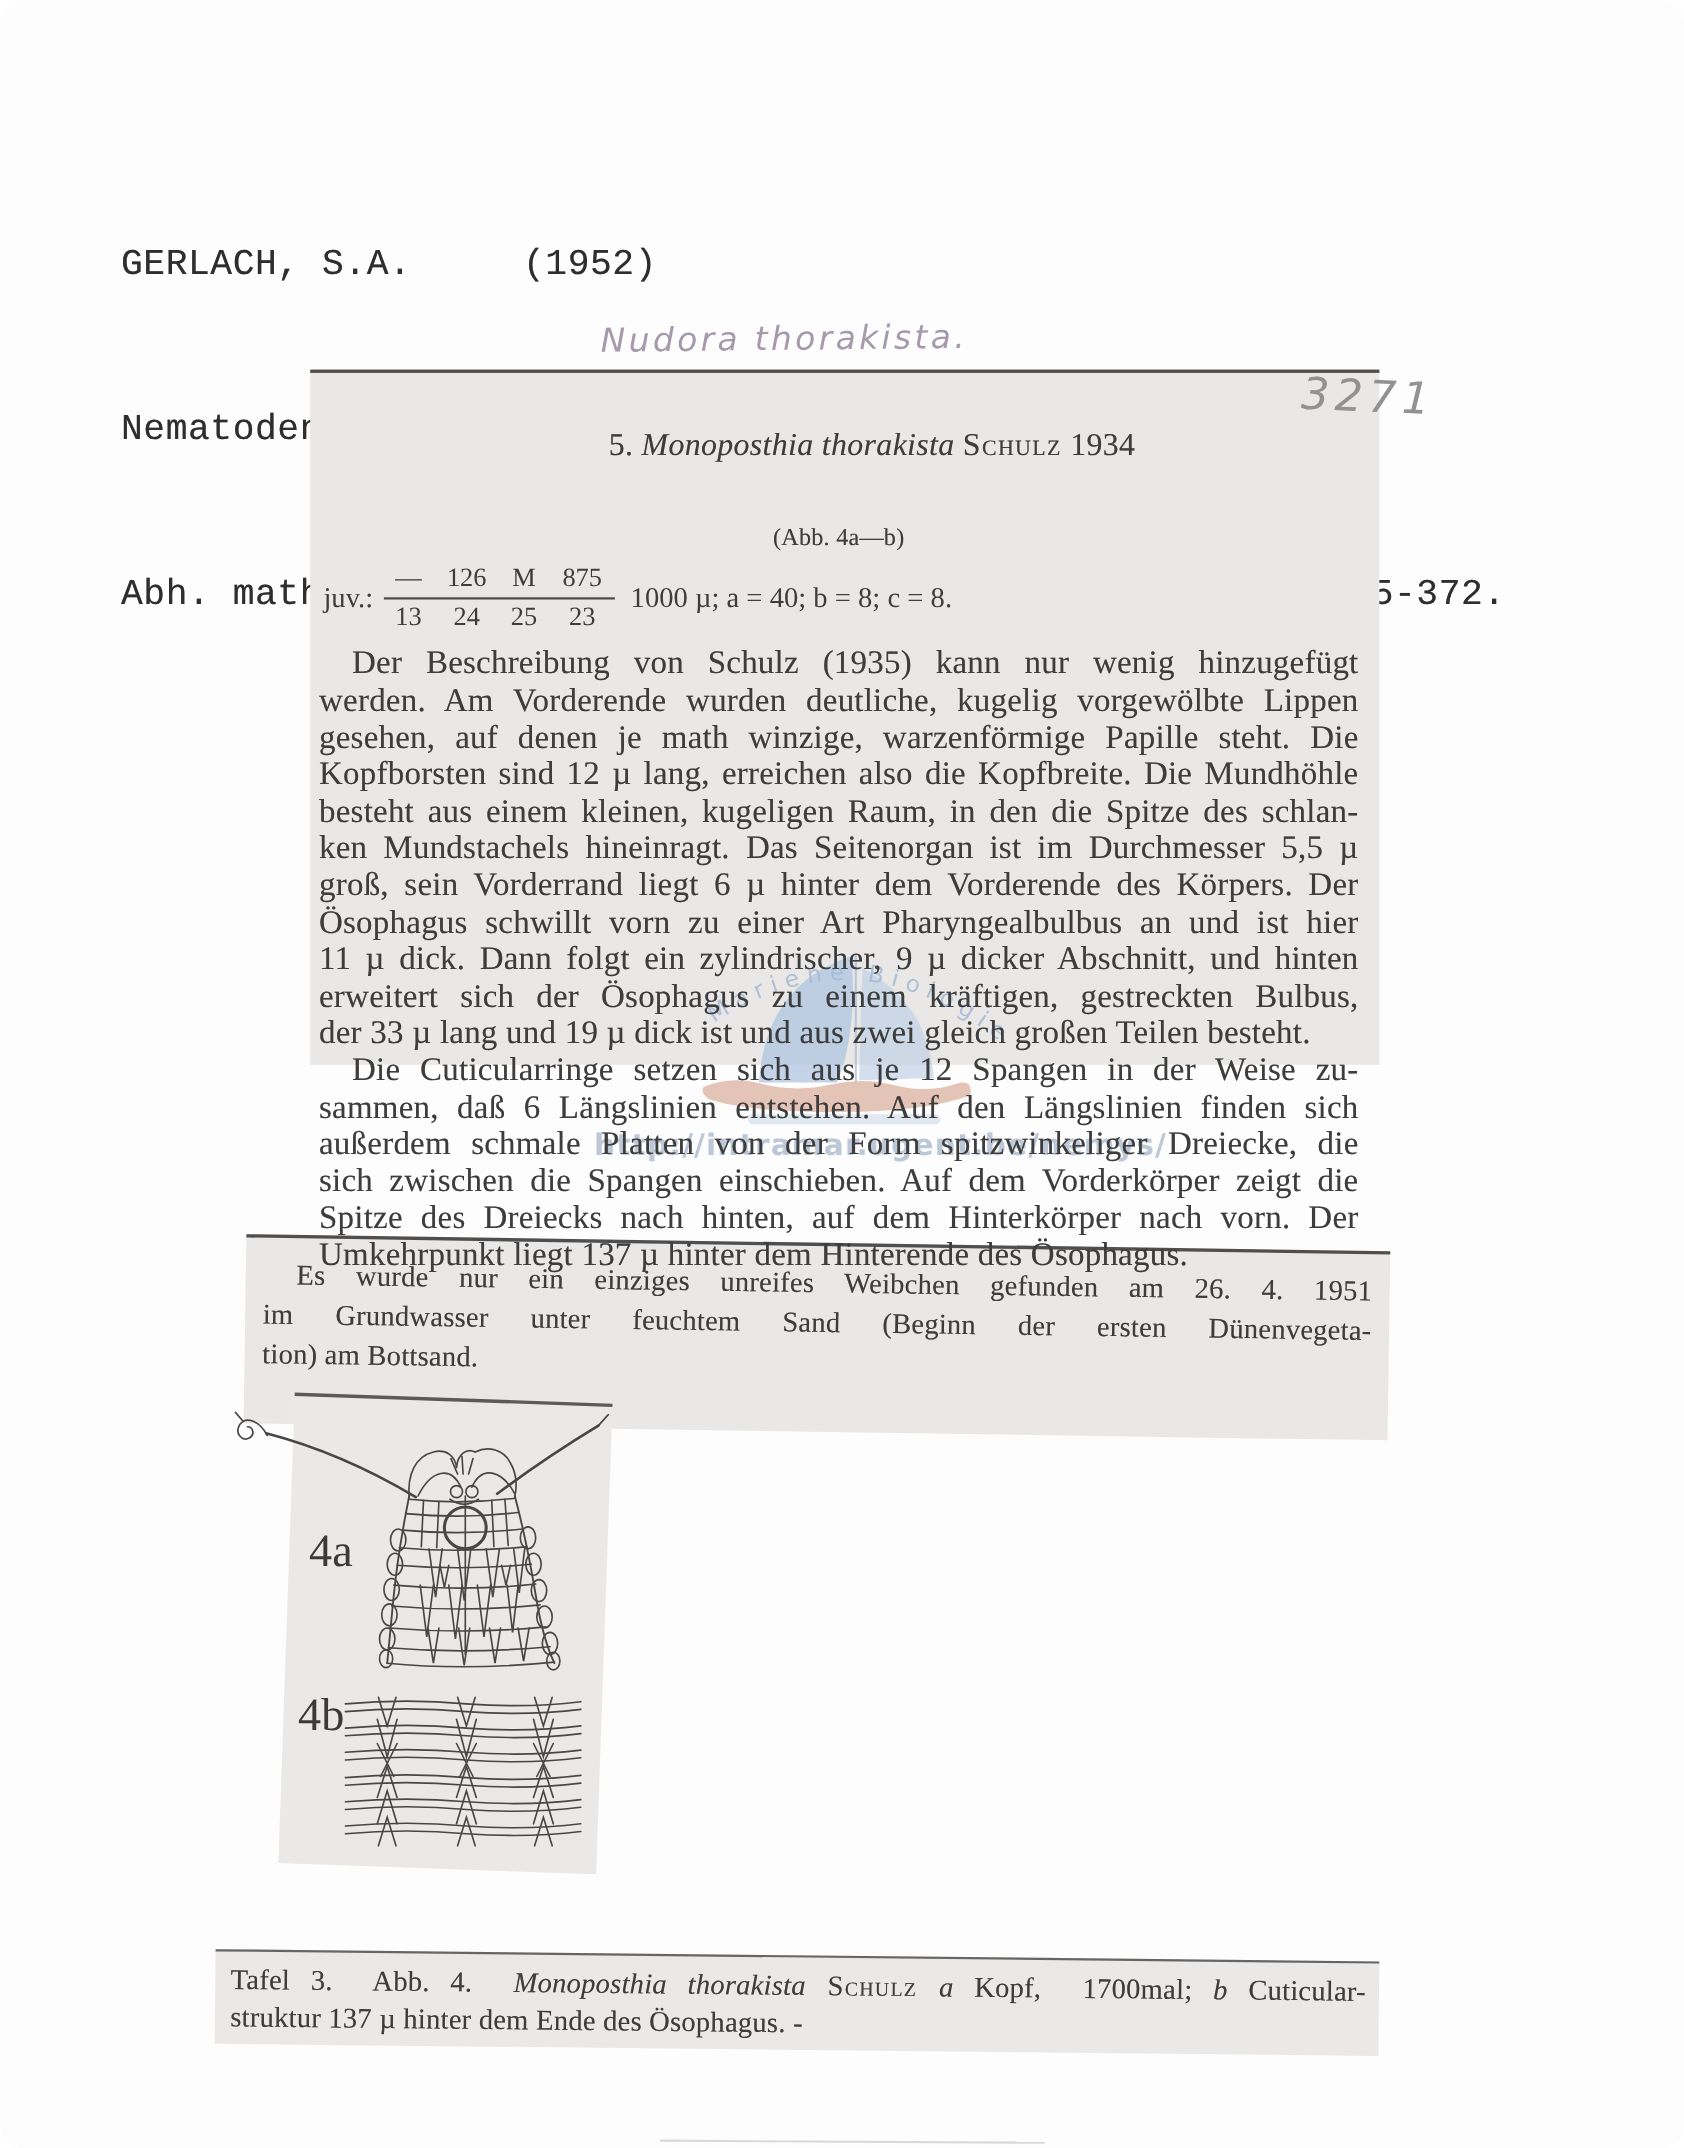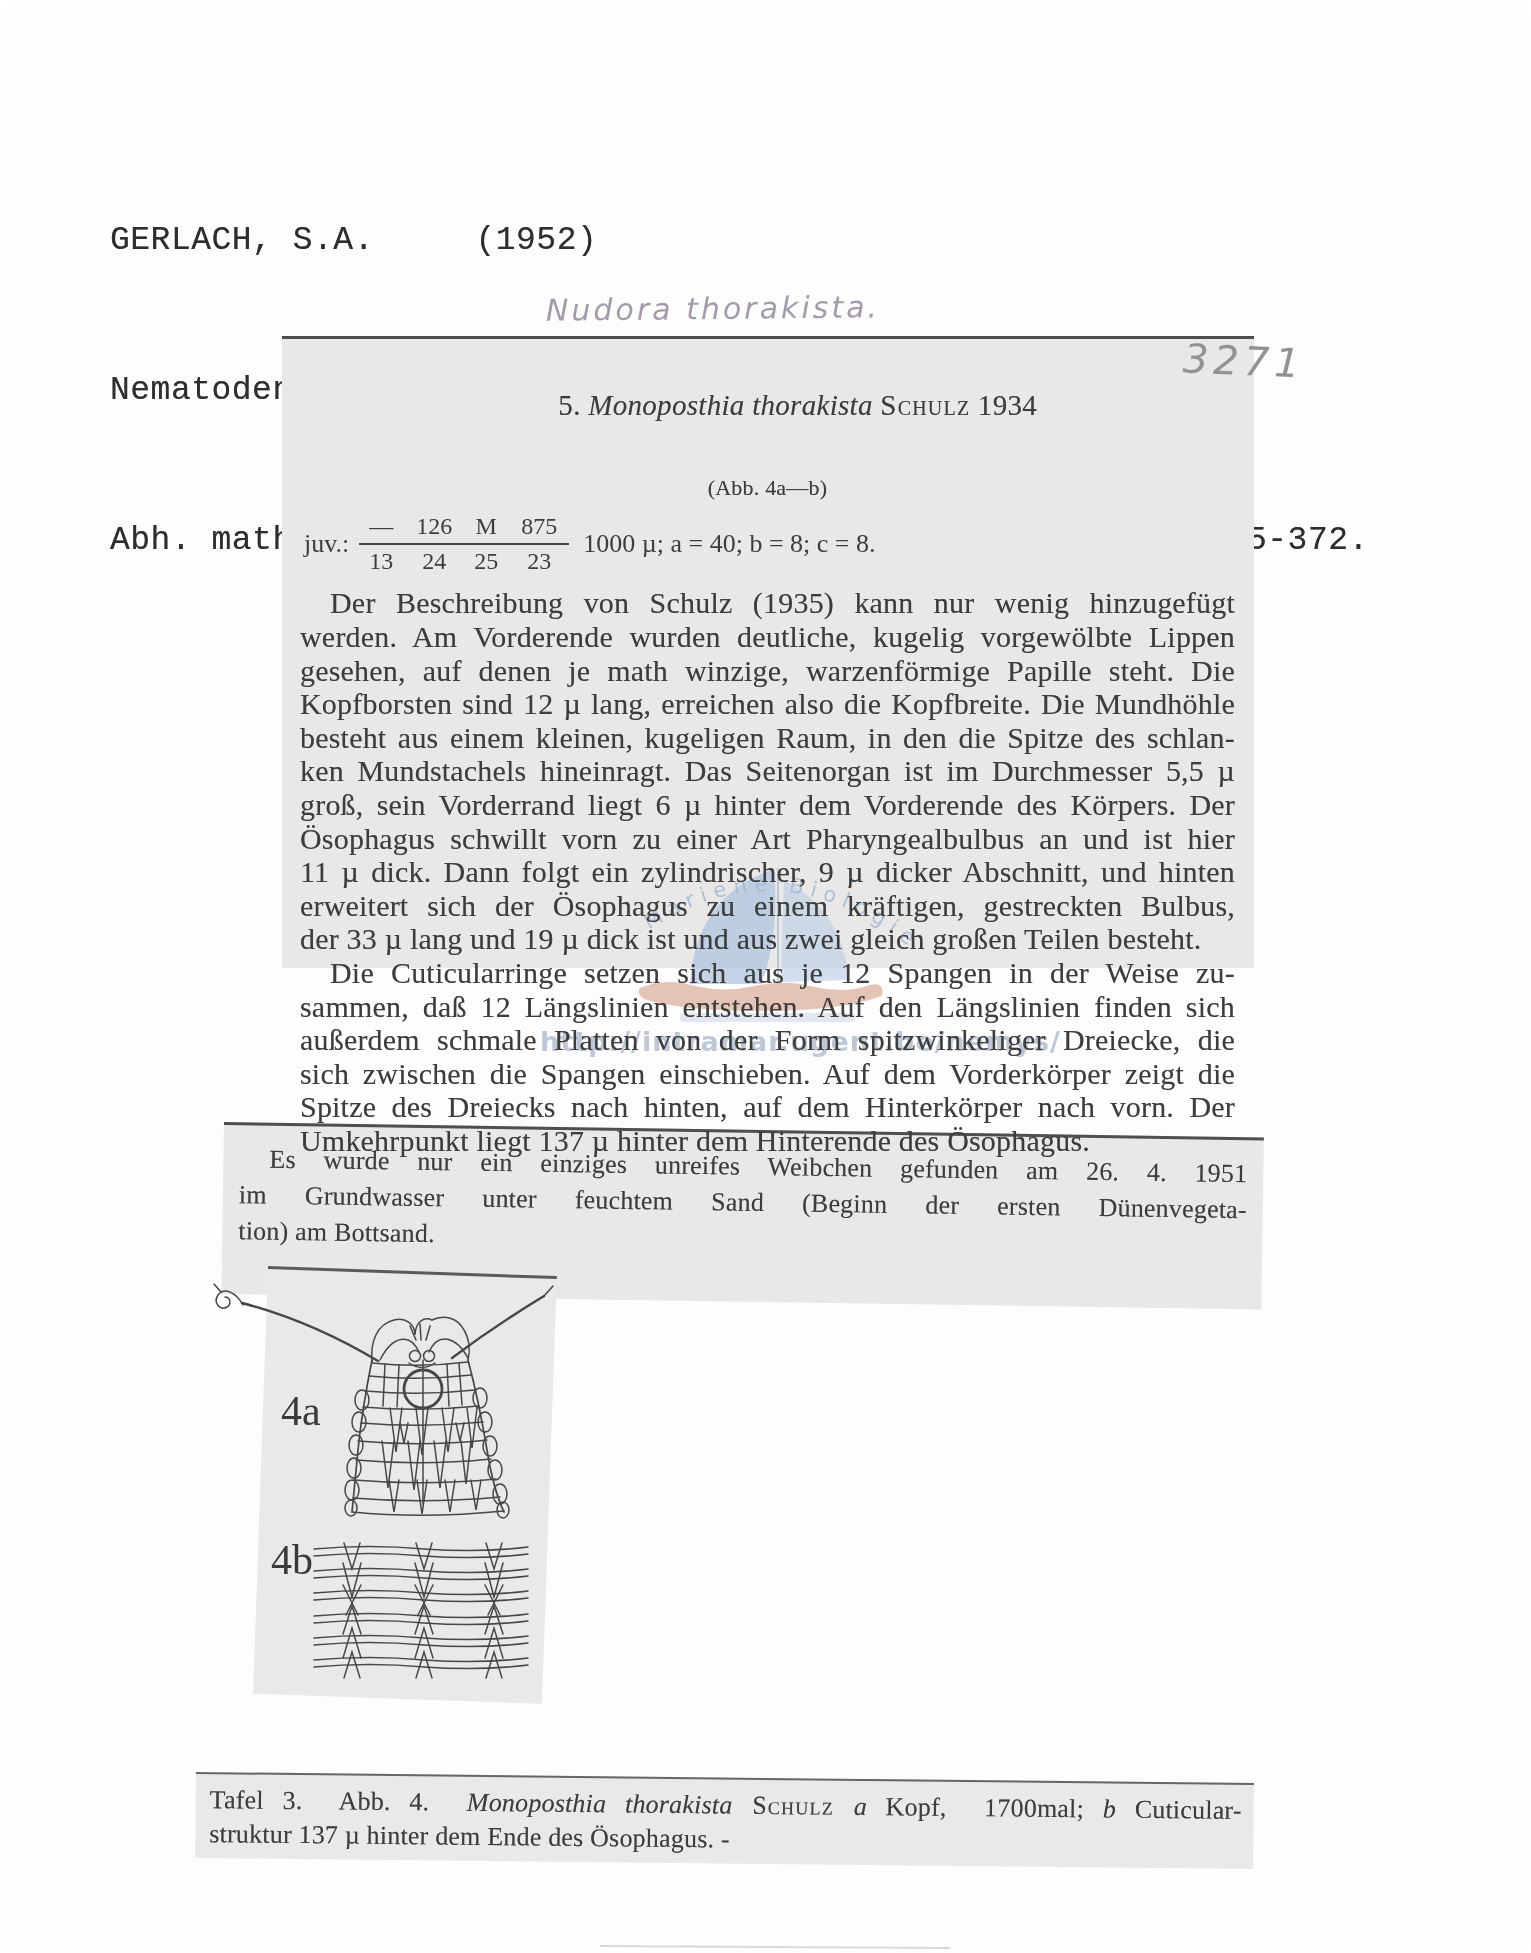--- a/index.html
+++ b/index.html
@@ -11,21 +11,21 @@
       text-shadow:0 0 .6px rgba(40,40,40,.55);}
   
   .hand{position:absolute;left:546px;top:291px;font-family:"DejaVu Sans",sans-serif;
         font-style:italic;font-size:30px;color:#a49aab;letter-spacing:3px;
         transform:rotate(-.6deg);}
   .pencil{position:absolute;left:1183px;top:338px;font-family:"DejaVu Sans",sans-serif;
         font-style:italic;font-size:40px;color:#929292;letter-spacing:5px;transform:rotate(2.5deg);z-index:3;}
   
   .scan{background:#e9e8e6;position:absolute;box-sizing:border-box;}
   .block1{left:282px;top:336px;width:972px;height:632px;border-top:3px solid #4e4e4e;
-          padding:12px 19px 0 18px;}
+          padding:12px 19px 0 8px;}
   .block1 .inner{position:relative;z-index:2;}
   .serifline{font-size:30px;line-height:33.6px;letter-spacing:.2px;
              text-shadow:0 0 .5px rgba(60,60,60,.45);}
   .jl{text-align:justify;text-align-last:justify;}
   .ll{text-align:left;}
   .fl{text-indent:30px;}
   .title{text-align:center;font-size:29px;margin-top:4px;letter-spacing:.3px;}
   .title .it, .it{font-style:italic;}
   .sc{font-variant:small-caps;letter-spacing:1.2px;}
   .abb{text-align:center;font-size:22px;margin-top:15px;}
@@ -103,21 +103,21 @@
         <div class="serifline jl">besteht aus einem kleinen, kugeligen Raum, in den die Spitze des schlan-</div>
         <div class="serifline jl">ken Mundstachels hineinragt. Das Seitenorgan ist im Durchmesser 5,5 µ</div>
         <div class="serifline jl">groß, sein Vorderrand liegt 6 µ hinter dem Vorderende des Körpers. Der</div>
         <div class="serifline jl">Ösophagus schwillt vorn zu einer Art Pharyngealbulbus an und ist hier</div>
         <div class="serifline jl">11 µ dick. Dann folgt ein zylindrischer, 9 µ dicker Abschnitt, und hinten</div>
         <div class="serifline jl">erweitert sich der Ösophagus zu einem kräftigen, gestreckten Bulbus,</div>
         <div class="serifline ll">der 33 µ lang und 19 µ dick ist und aus zwei gleich großen Teilen besteht.</div>
       </div>
       <div>
         <div class="serifline jl fl">Die Cuticularringe setzen sich aus je 12 Spangen in der Weise zu-</div>
-        <div class="serifline jl">sammen, daß 12 Längslinien entstehen. Auf den Längslinien finden sich</div>
+        <div class="serifline jl">sammen, daß 6 Längslinien entstehen. Auf den Längslinien finden sich</div>
         <div class="serifline jl">außerdem schmale Platten von der Form spitzwinkeliger Dreiecke, die</div>
         <div class="serifline jl">sich zwischen die Spangen einschieben. Auf dem Vorderkörper zeigt die</div>
         <div class="serifline jl">Spitze des Dreiecks nach hinten, auf dem Hinterkörper nach vorn. Der</div>
         <div class="serifline ll">Umkehrpunkt liegt 137 µ hinter dem Hinterende des Ösophagus.</div>
       </div>
     </div>
   </div>
 
   <div class="pencil">3271</div>
 

